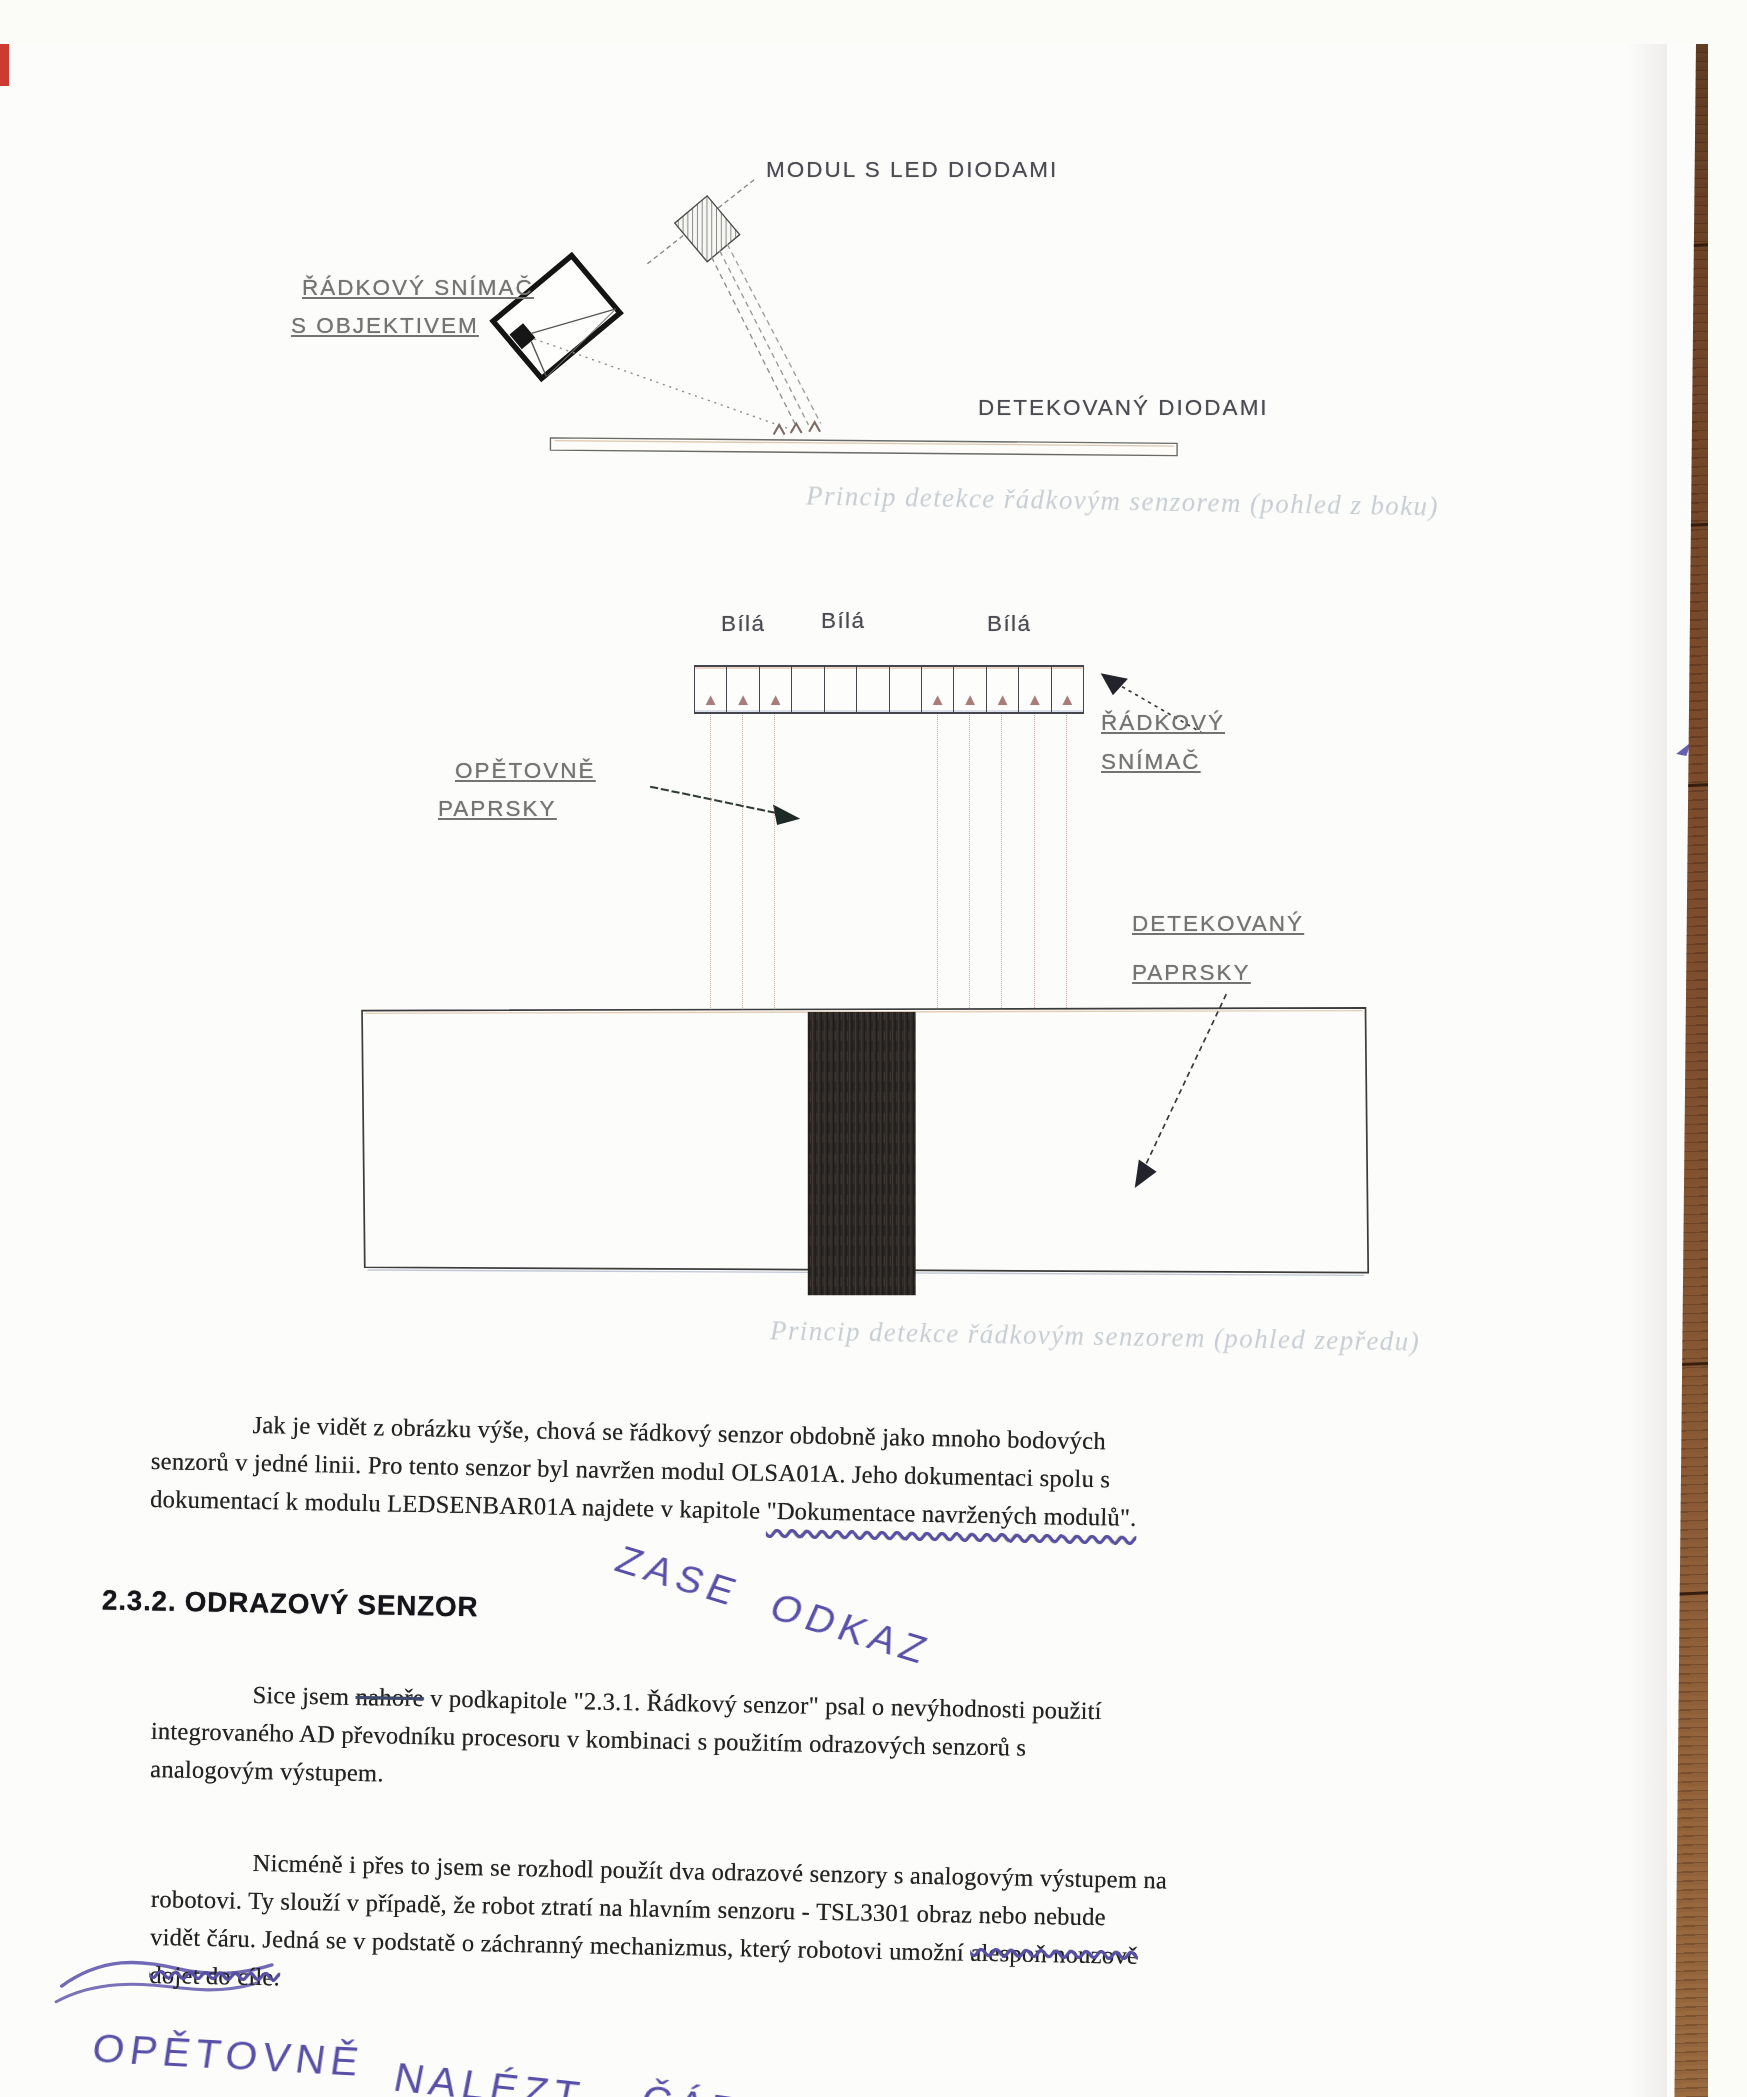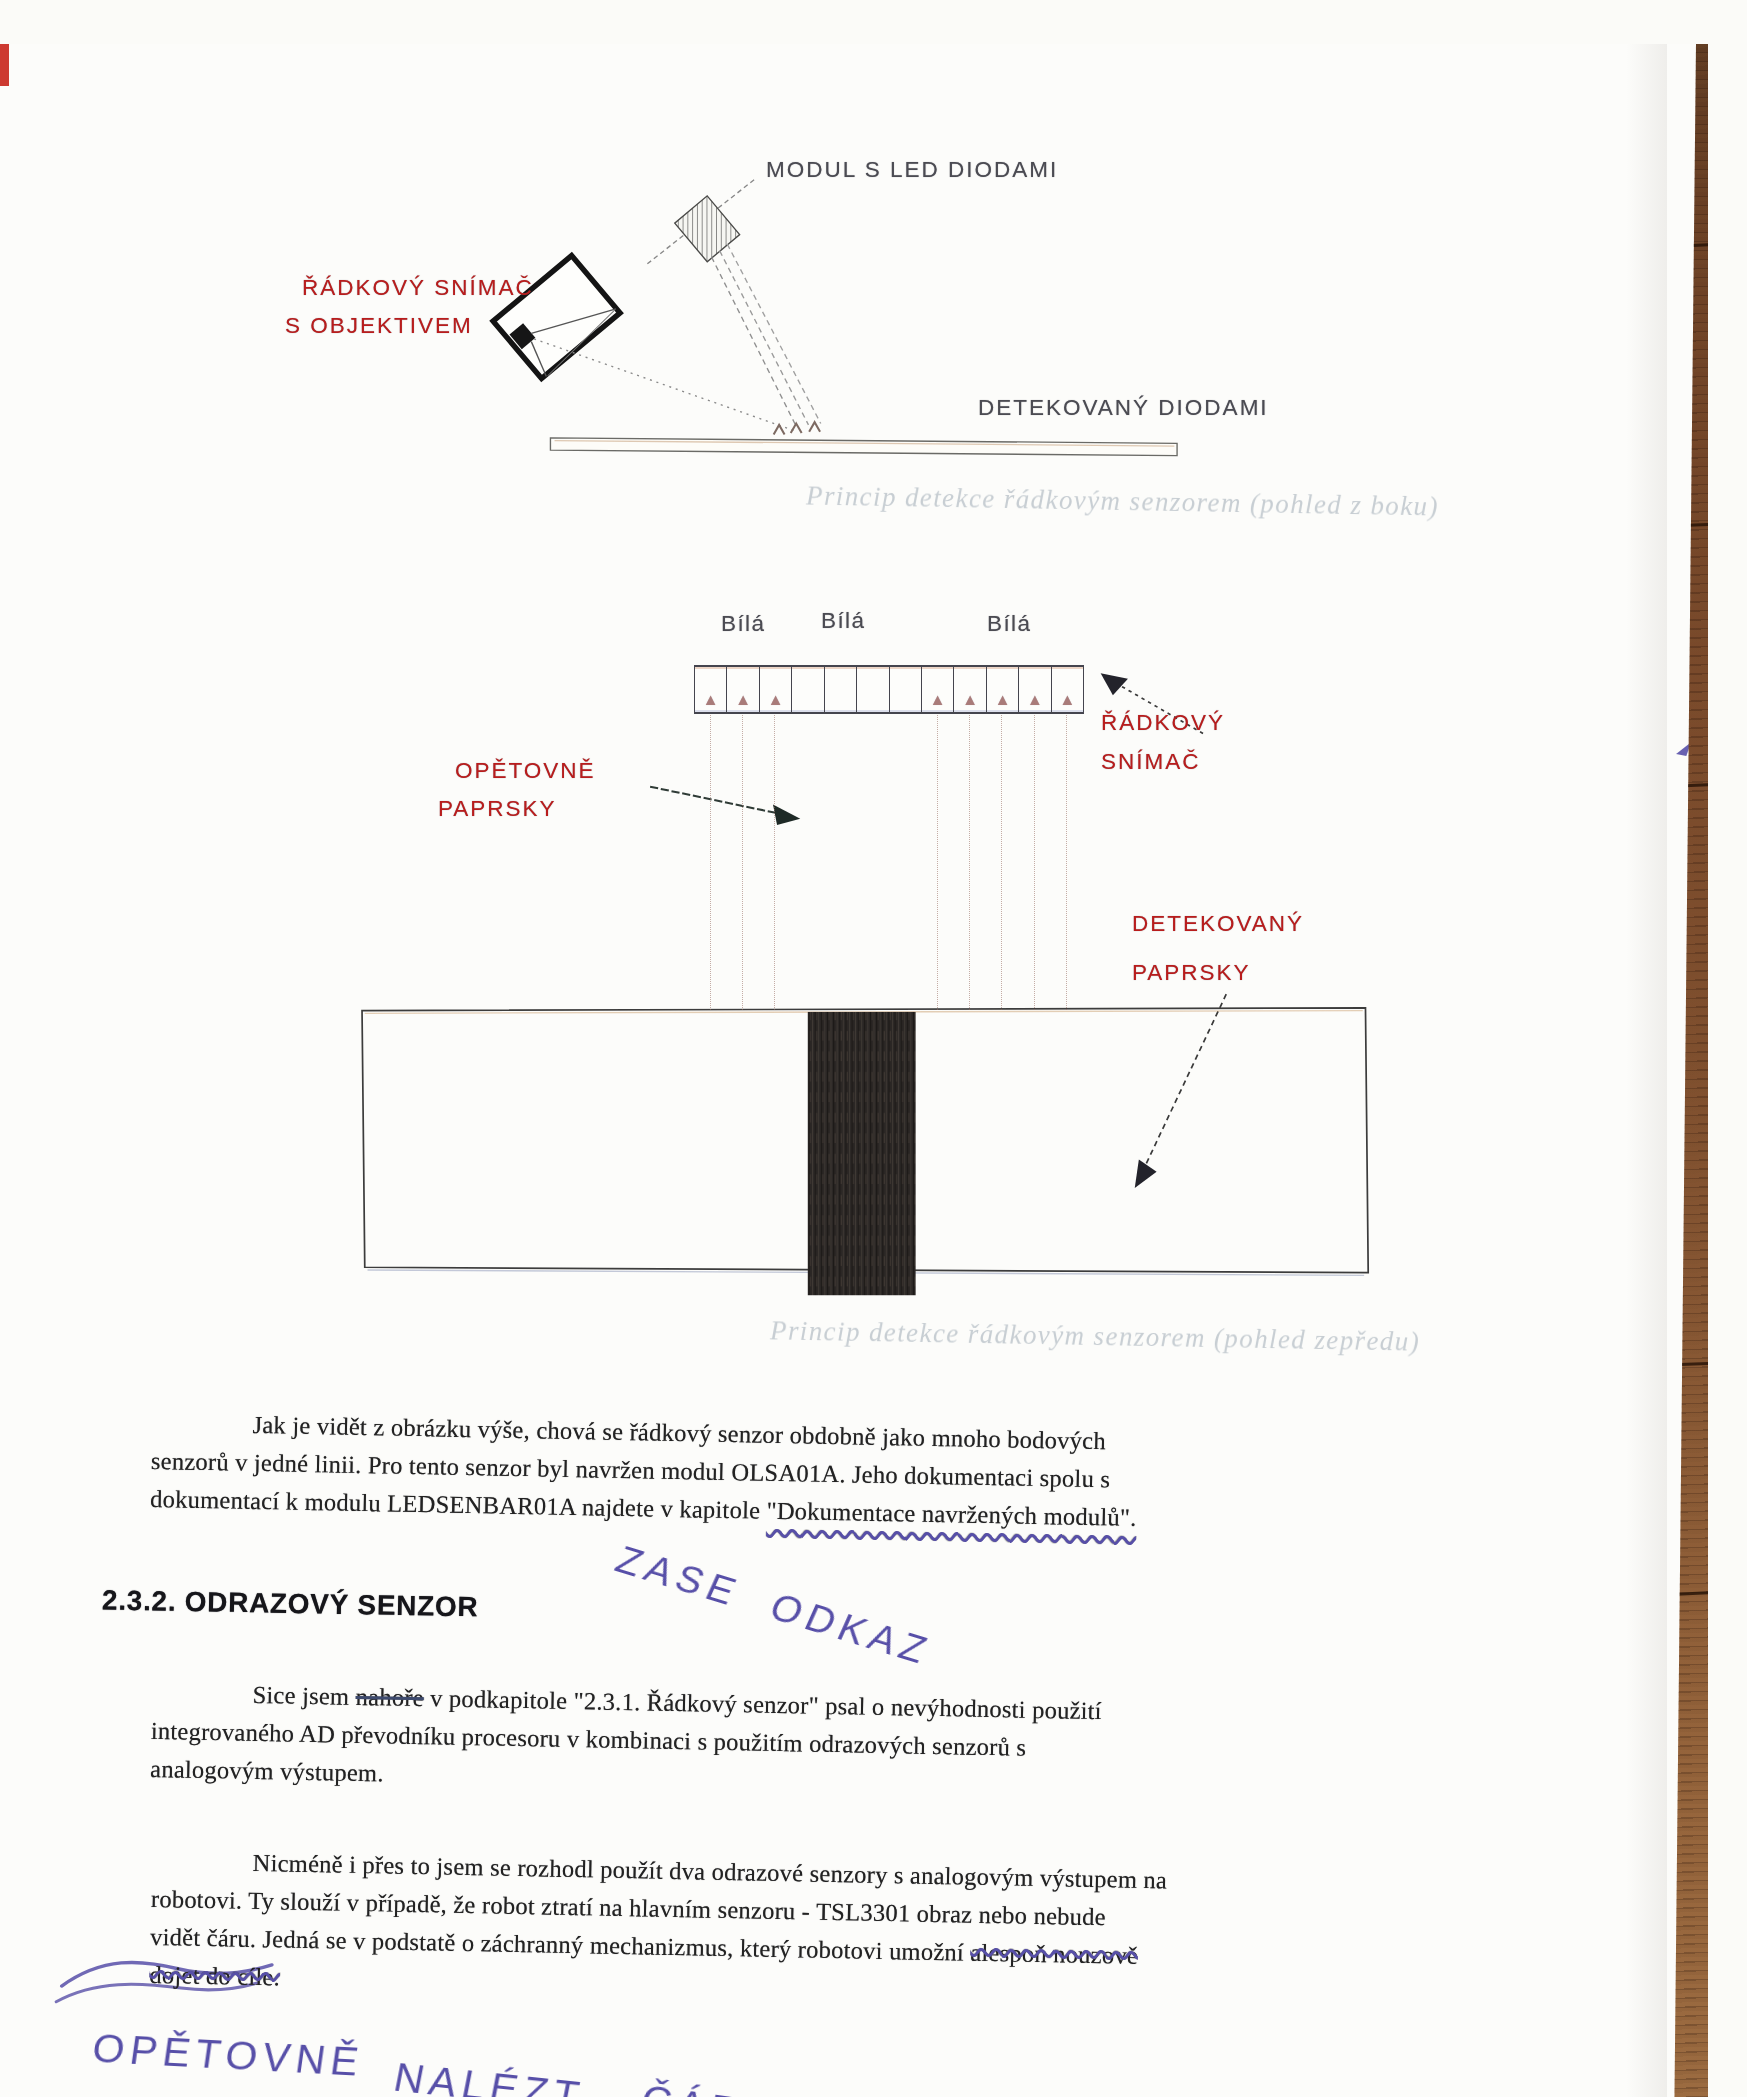--- a/index.html
+++ b/index.html
@@ -14,21 +14,21 @@
   .wood{position:absolute;left:0;top:0;width:1748px;height:2097px;z-index:5;
     clip-path:polygon(1696px 0,1748px 0,1748px 2097px,1674px 2097px);
     background:
       repeating-linear-gradient(178deg, rgba(46,24,12,0.00) 0 4.1px, rgba(46,24,12,0.28) 4.1px 5.5px, rgba(120,78,44,0.18) 5.5px 9px),
       linear-gradient(to bottom,#5e3a22 0%,#6e4226 12%,#7a4a2b 30%,#7f4f2e 48%,#8a5a35 66%,#96653c 84%,#9c6c41 100%);}
   .wood .crack{position:absolute;left:1666px;width:89px;height:3.4px;background:#241206;opacity:.8;border-radius:2px;}
 
   
   .dlabel{position:absolute;font-family:"Liberation Sans",sans-serif;color:#4b4b52;z-index:2;
     letter-spacing:2px;font-size:22.5px;text-shadow:0 0 1px rgba(90,90,100,.6);white-space:nowrap;}
-  .dlabel.dark{color:#b91c1c;}
+  .dlabel.dark{color:#737373;text-decoration:underline;}
   .caption{position:absolute;font-family:"Liberation Serif",serif;font-style:italic;font-size:27px;
     color:#93a0ac;opacity:.5;letter-spacing:1.4px;z-index:2;filter:blur(0.5px);white-space:nowrap;transform:rotate(1deg);}
 
   
   .para{position:absolute;left:152px;width:1325px;font-size:24.6px;line-height:38px;color:#222;
     z-index:2;transform:rotate(1.1deg);transform-origin:left top;
     text-shadow:0 0 0.8px rgba(50,50,55,.65);letter-spacing:0.2px;}
   .para .line{white-space:pre;height:38px;}
   .para .line.indent{padding-left:101px;}
   .heading{position:absolute;left:102px;top:1544px;font-family:"Liberation Sans",sans-serif;
@@ -115,21 +115,21 @@
 
     <rect x="1183" y="1418" width="158" height="415" fill="url(#stripetex)"></rect>
 
     <path d="M90,2845 C150,2802 205,2806 262,2820 C315,2832 360,2826 398,2814" fill="none" stroke="#574fa8" stroke-width="5" stroke-linecap="round" opacity=".85"></path>
     <path d="M82,2868 C140,2836 205,2840 265,2848 C312,2854 352,2848 378,2840" fill="none" stroke="#574fa8" stroke-width="4.5" stroke-linecap="round" opacity=".8"></path>
     <path d="M2455,1040 l22,-17 l-7,20 z" fill="#574fa8" opacity=".9"></path>
   </svg>
 
   <div class="dlabel" style="left:766px;top:113px;">MODUL S LED DIODAMI</div>
   <div class="dlabel dark" style="left:302px;top:231px;">ŘÁDKOVÝ SNÍMAČ</div>
-  <div class="dlabel dark" style="left:285px;top:269px;">S OBJEKTIVEM</div>
+  <div class="dlabel dark" style="left:291px;top:269px;">S OBJEKTIVEM</div>
   <div class="dlabel" style="left:978px;top:351px;">DETEKOVANÝ DIODAMI</div>
   <div class="caption" style="left:806px;top:442px;">Princip detekce řádkovým senzorem (pohled z boku)</div>
 
   <div class="dlabel" style="left:721px;top:567px;letter-spacing:1.4px;">Bílá</div>
   <div class="dlabel" style="left:821px;top:564px;letter-spacing:1.4px;">Bílá</div>
   <div class="dlabel" style="left:987px;top:567px;letter-spacing:1.4px;">Bílá</div>
 
   <div class="sensor-array">
       <div class="cell">
         <span class="tri">▲</span>

